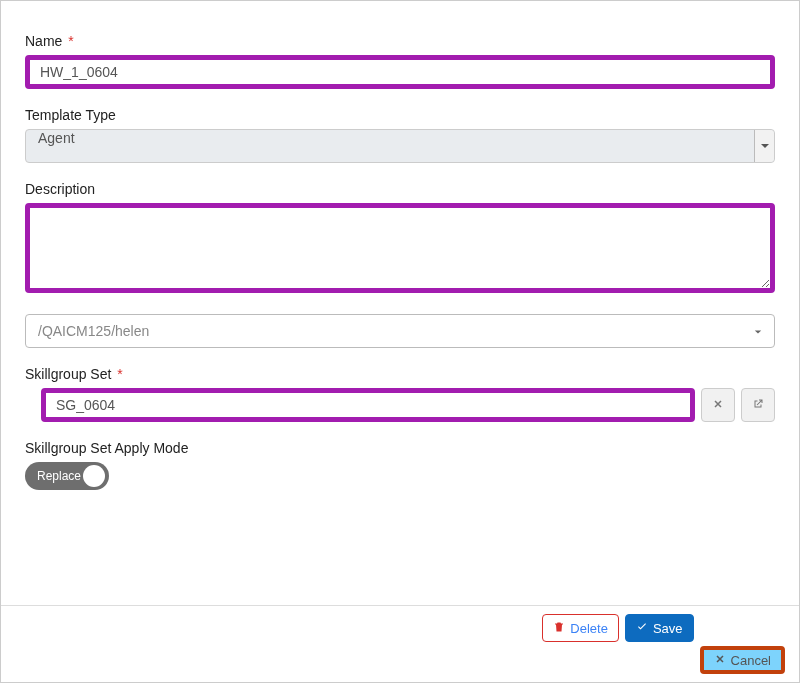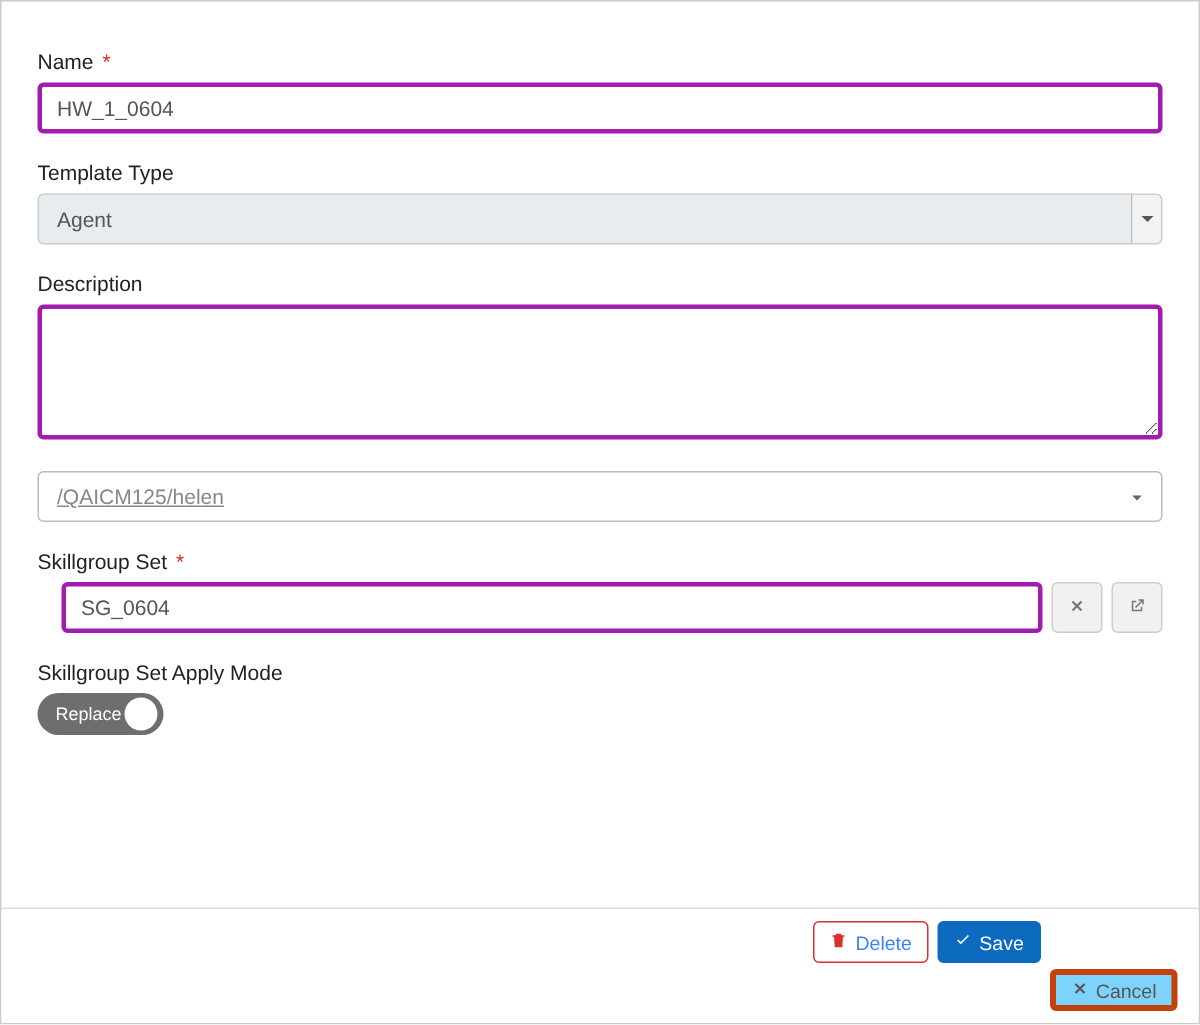--- a/index.html
+++ b/index.html
@@ -41,37 +41,37 @@
   .field { margin-bottom: 18px; }
   .label {
     display: block;
     font-size: 14px;
     color: #222;
     margin-bottom: 6px;
   }
   .req { color: #d9302c; margin-left: 2px; }
   .text-input, .select-input, .textarea-input, .folder-input {
     width: 100%;
-    border: 3px solid #a21caf;
+    border: 5px solid #a21caf;
     border-radius: 4px;
     padding: 8px 10px;
     font-size: 14px;
     font-family: inherit;
     color: #555;
     background: #fff;
   }
   .text-input { height: 34px; }
   .select-wrap {
     position: relative;
     border: 1px solid #ccc;
     border-radius: 4px;
     background: #e9ecef;
     height: 34px;
     display: flex;
-    align-items: center;
+    align-items: flex-start;
   }
   .select-wrap .select-value {
     flex: 1;
     padding: 0 12px;
     color: #555;
   }
   .select-wrap .select-arrow-box {
     width: 20px;
     height: 100%;
     border-left: 1px solid #bbb;
@@ -89,21 +89,21 @@
   }
   .folder-wrap {
     border: 1px solid #bbb;
     border-radius: 4px;
     height: 34px;
     display: flex;
     align-items: center;
     padding: 0 12px;
     background: #fff;
   }
-  .folder-wrap .folder-value { flex: 1; color: #888; text-decoration: underline; }
+  .folder-wrap .folder-value { flex: 1; color: #888; }
   .folder-wrap svg { width: 8px; height: 8px; fill: #666; }
 
   .skill-row {
     display: flex;
     gap: 6px;
   }
   .skill-row .text-input { flex: 1; margin-left: 16px; }
   .icon-btn {
     width: 34px;
     height: 34px;

